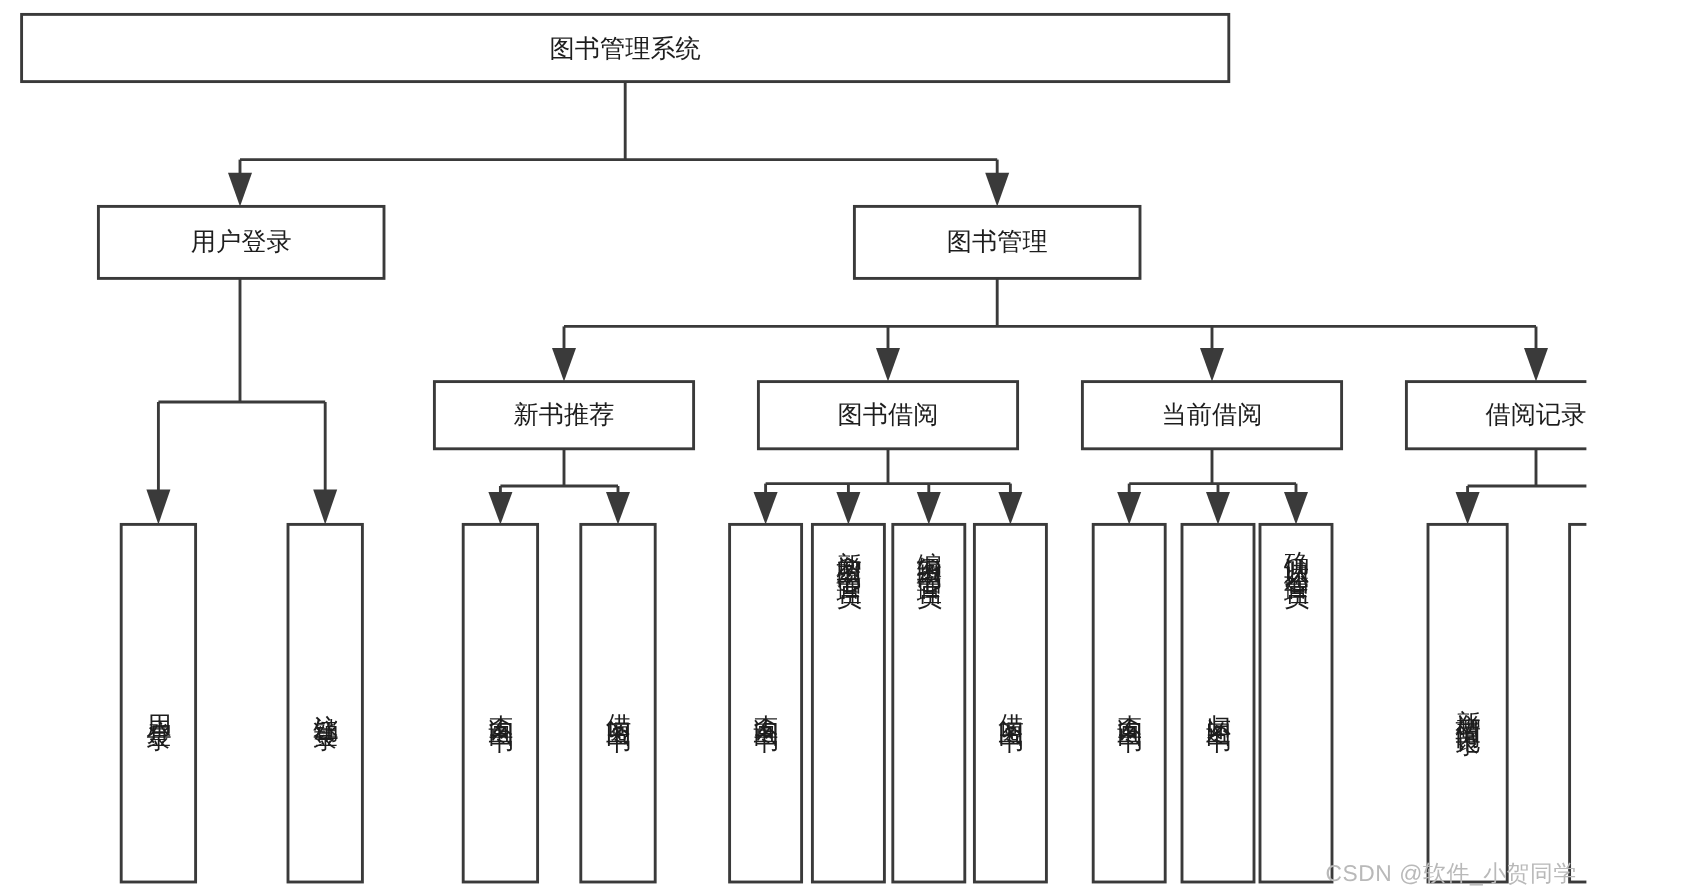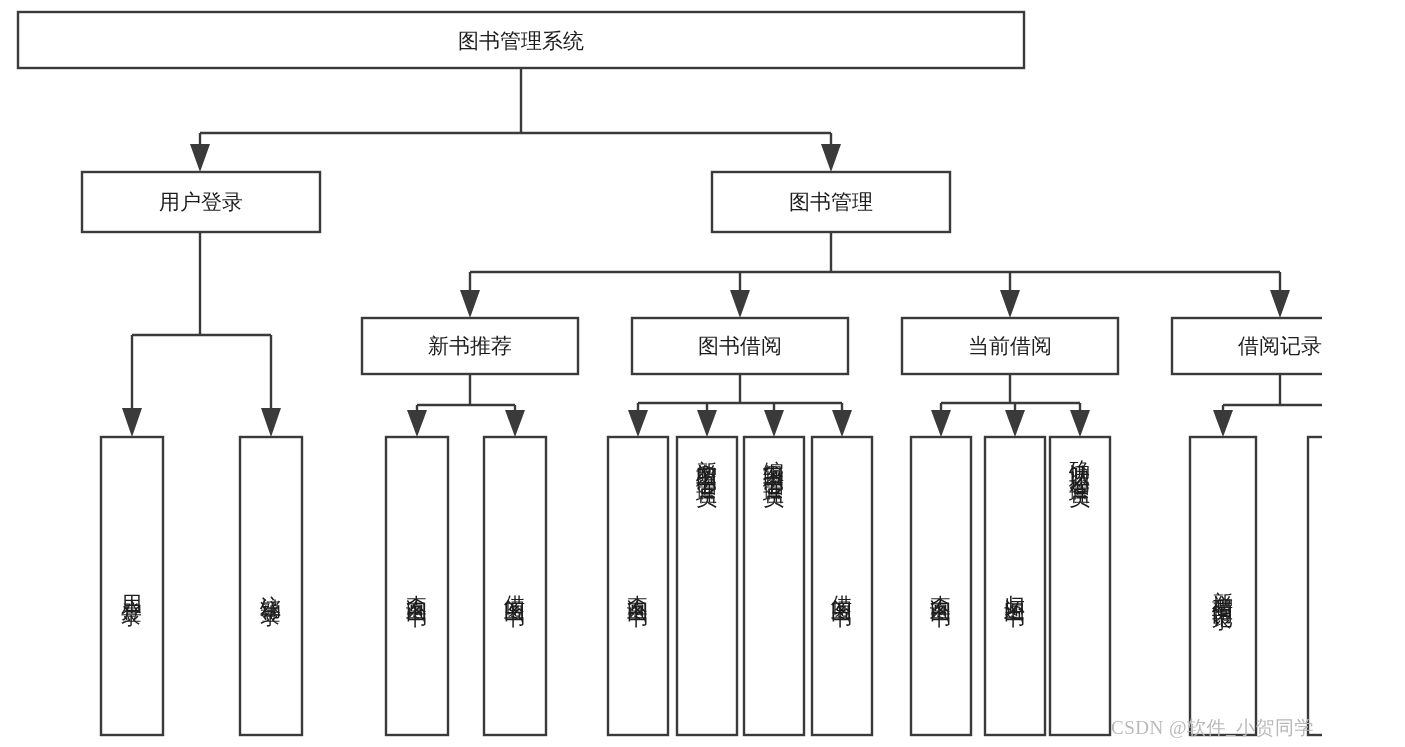--- a/index.html
+++ b/index.html
@@ -45,21 +45,21 @@
     font-family: "Liberation Sans", "DejaVu Sans", sans-serif;
     font-size: 21px;
     fill: #1d1d1d;
     text-anchor: middle;
     dominant-baseline: middle;
   }
   .watermark {
     position: absolute;
     right: 8px;
     bottom: 6px;
-    font-family: Liberation Serif, serif;
+    font-family: Liberation Sans, sans-serif;
     font-size: 19px;
     color: #b9b9b9;
     letter-spacing: 0.5px;
     white-space: nowrap;
     pointer-events: none;
   }
   .vlabel-wrap {
     width: 100%;
     height: 100%;
     display: flex;

